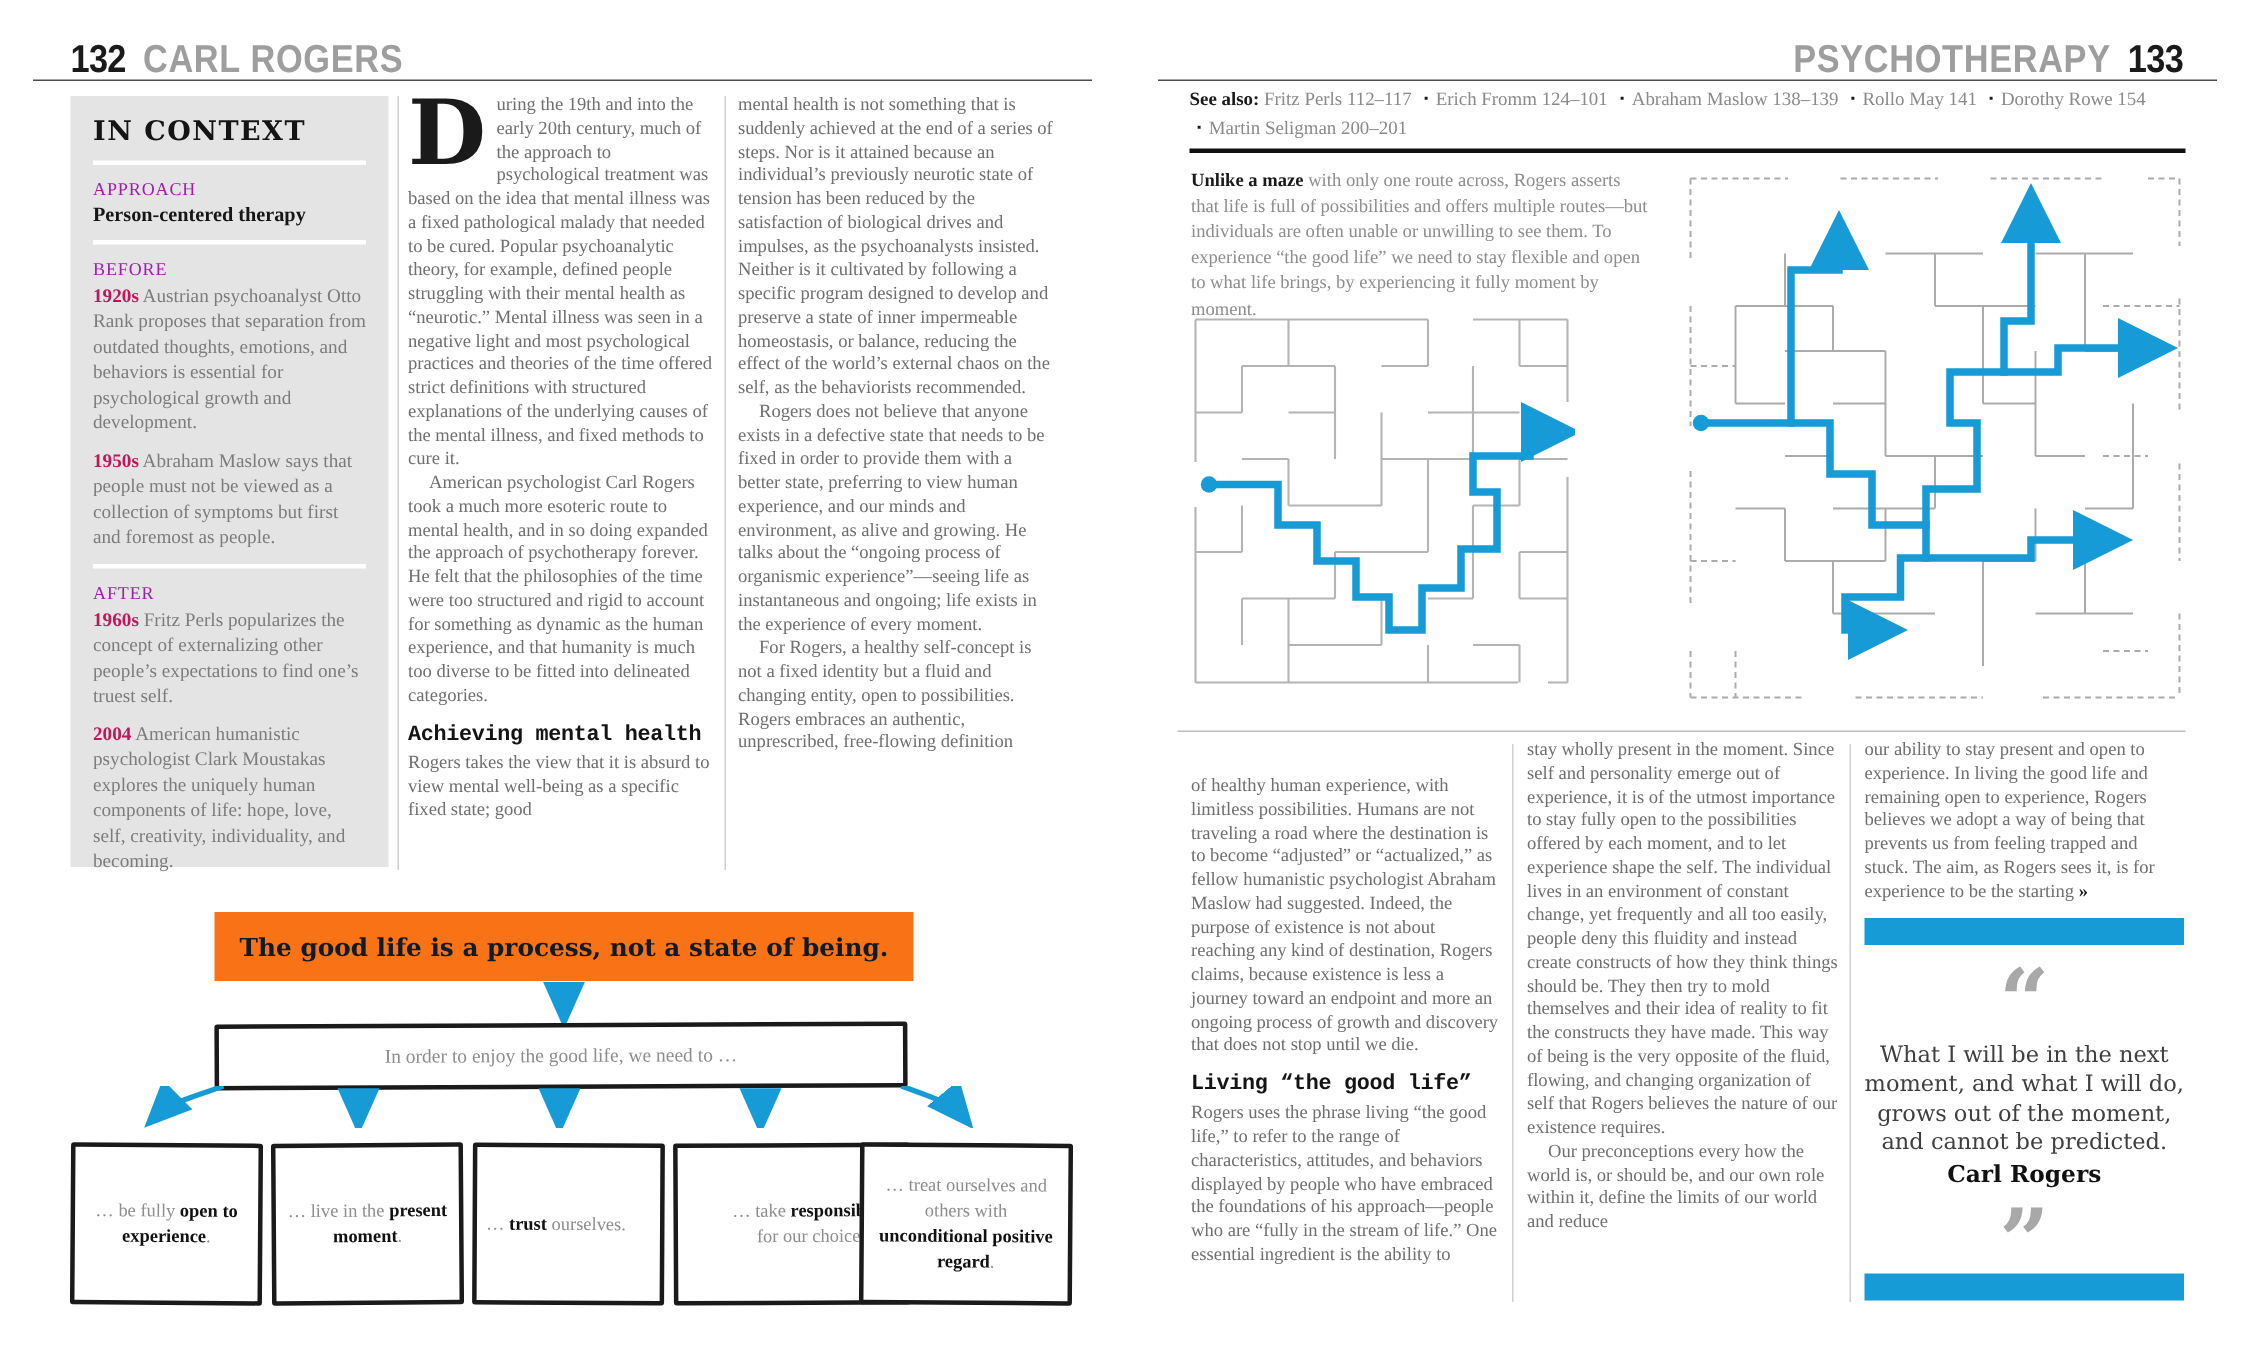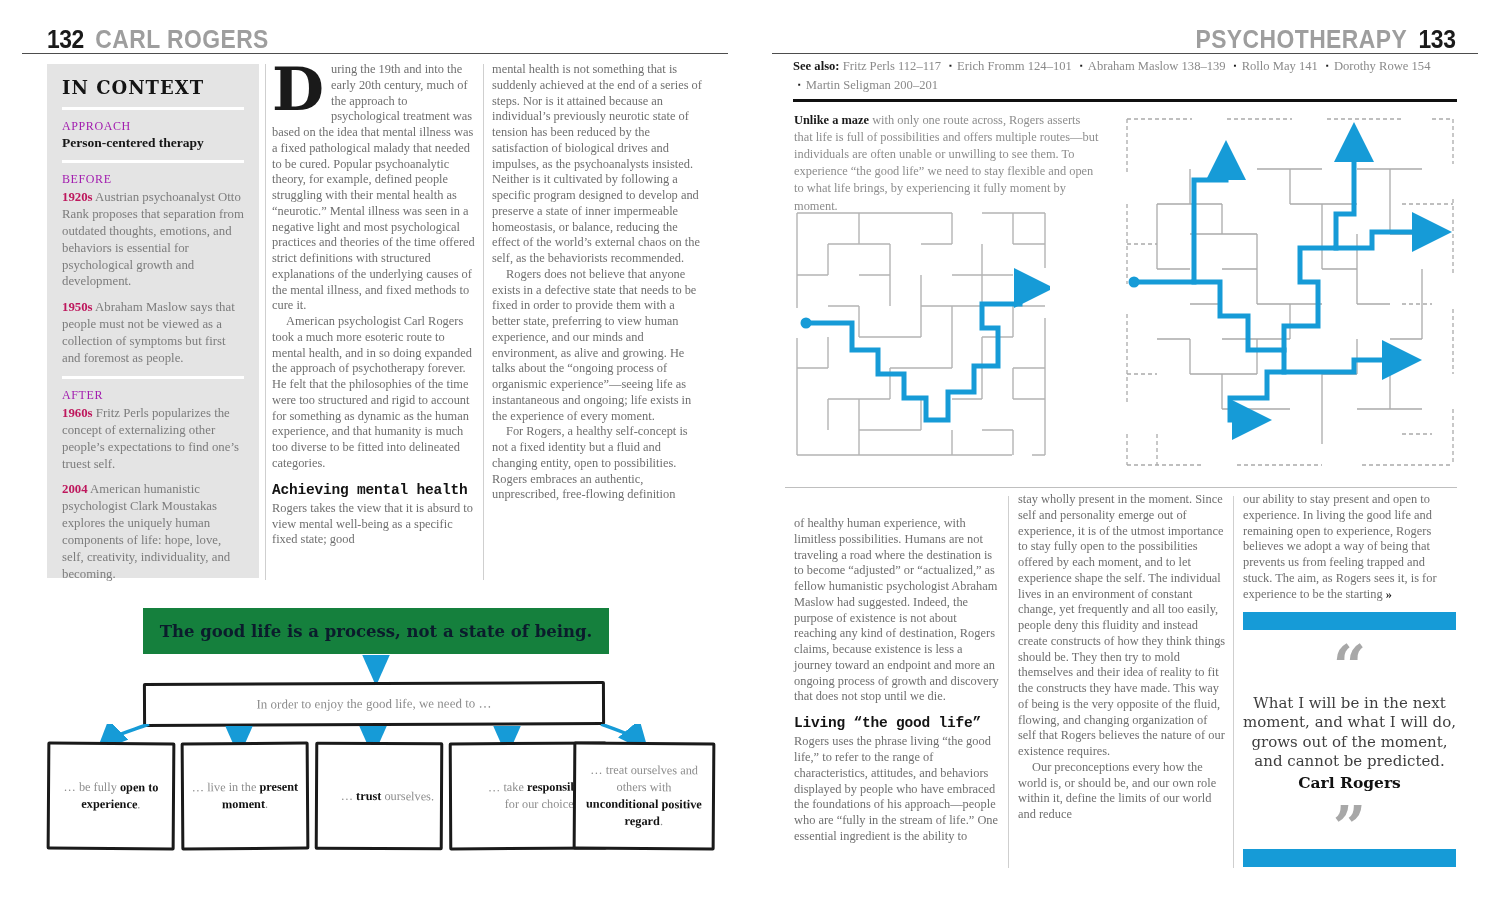--- a/index.html
+++ b/index.html
@@ -36,25 +36,25 @@
   .dropcap{float:left;font-family:"DejaVu Serif",serif;font-weight:700;font-size:60px;line-height:0.8;color:#1a1a1a;padding:3px 7px 0 0;}
   
   .seealso{font-size:12.6px;color:#8a8a8a;line-height:1.5;}
   .seealso .lbl{font-weight:700;color:#1a1a1a;}
   .sa-pair{white-space:nowrap;}
   .sa-bullet{color:#1a1a1a;font-size:8px;vertical-align:2px;padding:0 5px;}
   
   .mazecap{font-size:12.4px;line-height:1.38;color:#8d8d8d;}
   .mazecap .capbold{font-weight:700;color:#1a1a1a;}
   
-  .dg-header{left:98px;top:6px;width:466px;height:46px;background:#15803d;display:flex;align-items:center;justify-content:center;}
+  .dg-header{left:98px;top:6px;width:466px;height:46px;background:#f97316;display:flex;align-items:center;justify-content:center;}
   .dg-header span{font-family:"DejaVu Serif",serif;font-weight:700;font-size:16.5px;color:#0b1c2c;}
   .dg-sub{left:98px;top:80px;width:456px;height:38px;border:3px solid #1a1a1a;border-radius:2px;background:#fff;display:flex;align-items:center;justify-content:center;transform:rotate(-0.25deg);}
   .dg-sub span{font-size:13px;color:#8d8d8d;}
-  .dg-box{top:140px;height:102px;border:3px solid #1a1a1a;border-radius:2px;background:#fff;box-sizing:content-box;display:flex;align-items:center;justify-content:flex-end;text-align:center;padding:0 6px;font-size:12.3px;line-height:1.38;color:#8d8d8d;}
+  .dg-box{top:160px;height:102px;border:3px solid #1a1a1a;border-radius:2px;background:#fff;box-sizing:content-box;display:flex;align-items:center;justify-content:flex-start;text-align:center;padding:0 6px;font-size:12.3px;line-height:1.38;color:#8d8d8d;}
   .dg-box b{color:#111111;}
   
   .bluebar{height:18px;background:#169bd7;}
   .qmark{font-family:"DejaVu Serif",serif;font-weight:700;font-size:58px;color:#a8a8a8;text-align:center;line-height:0.55;height:36px;}
   .qtext{font-family:"DejaVu Serif",serif;font-size:15px;line-height:1.28;color:#3f3f3f;text-align:center;margin:6px 0 0;}
   .qattr{font-family:"DejaVu Serif",serif;font-weight:700;font-size:15.5px;color:#111111;text-align:center;margin:2px 0 6px;}
   .morechar{font-weight:700;color:#1a1a1a;}
 </style>
 </head>
 <body>

